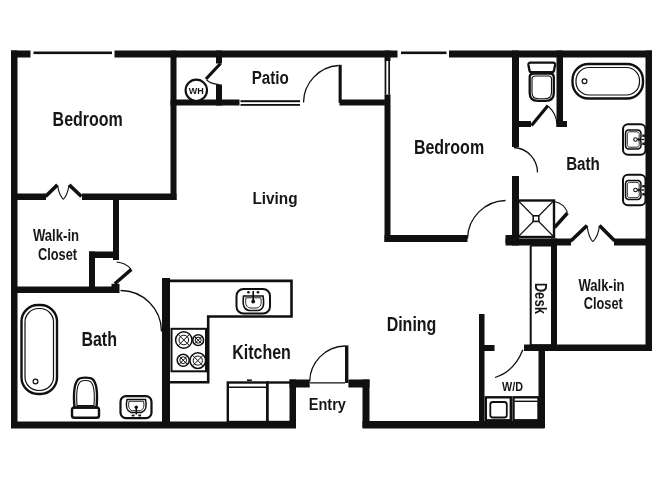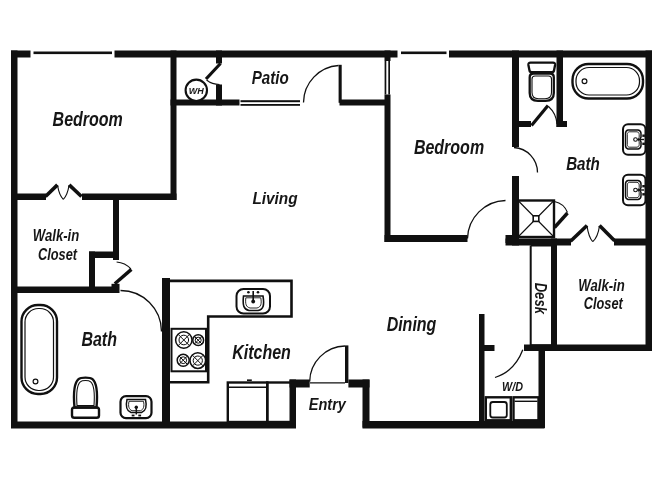--- a/index.html
+++ b/index.html
@@ -1,16 +1,16 @@
 <!DOCTYPE html>
 <html><head>
 <meta charset="utf-8">
 <style>
   html,body{margin:0;padding:0;background:#fff;}
-  .wrap{width:670px;height:480px;position:relative;background:#fff;font-style:italic;}
+  .wrap{width:670px;height:480px;position:relative;background:#fff;}
   svg{display:block;}
   text{font-family:"Liberation Sans",sans-serif;font-weight:bold;fill:#161616;}
 </style>
 </head>
 <body>
 <div class="wrap">
 <svg width="670" height="480" viewBox="0 0 670 480">
 
 <rect x="0" y="0" width="670" height="480" fill="#ffffff"></rect>
 

